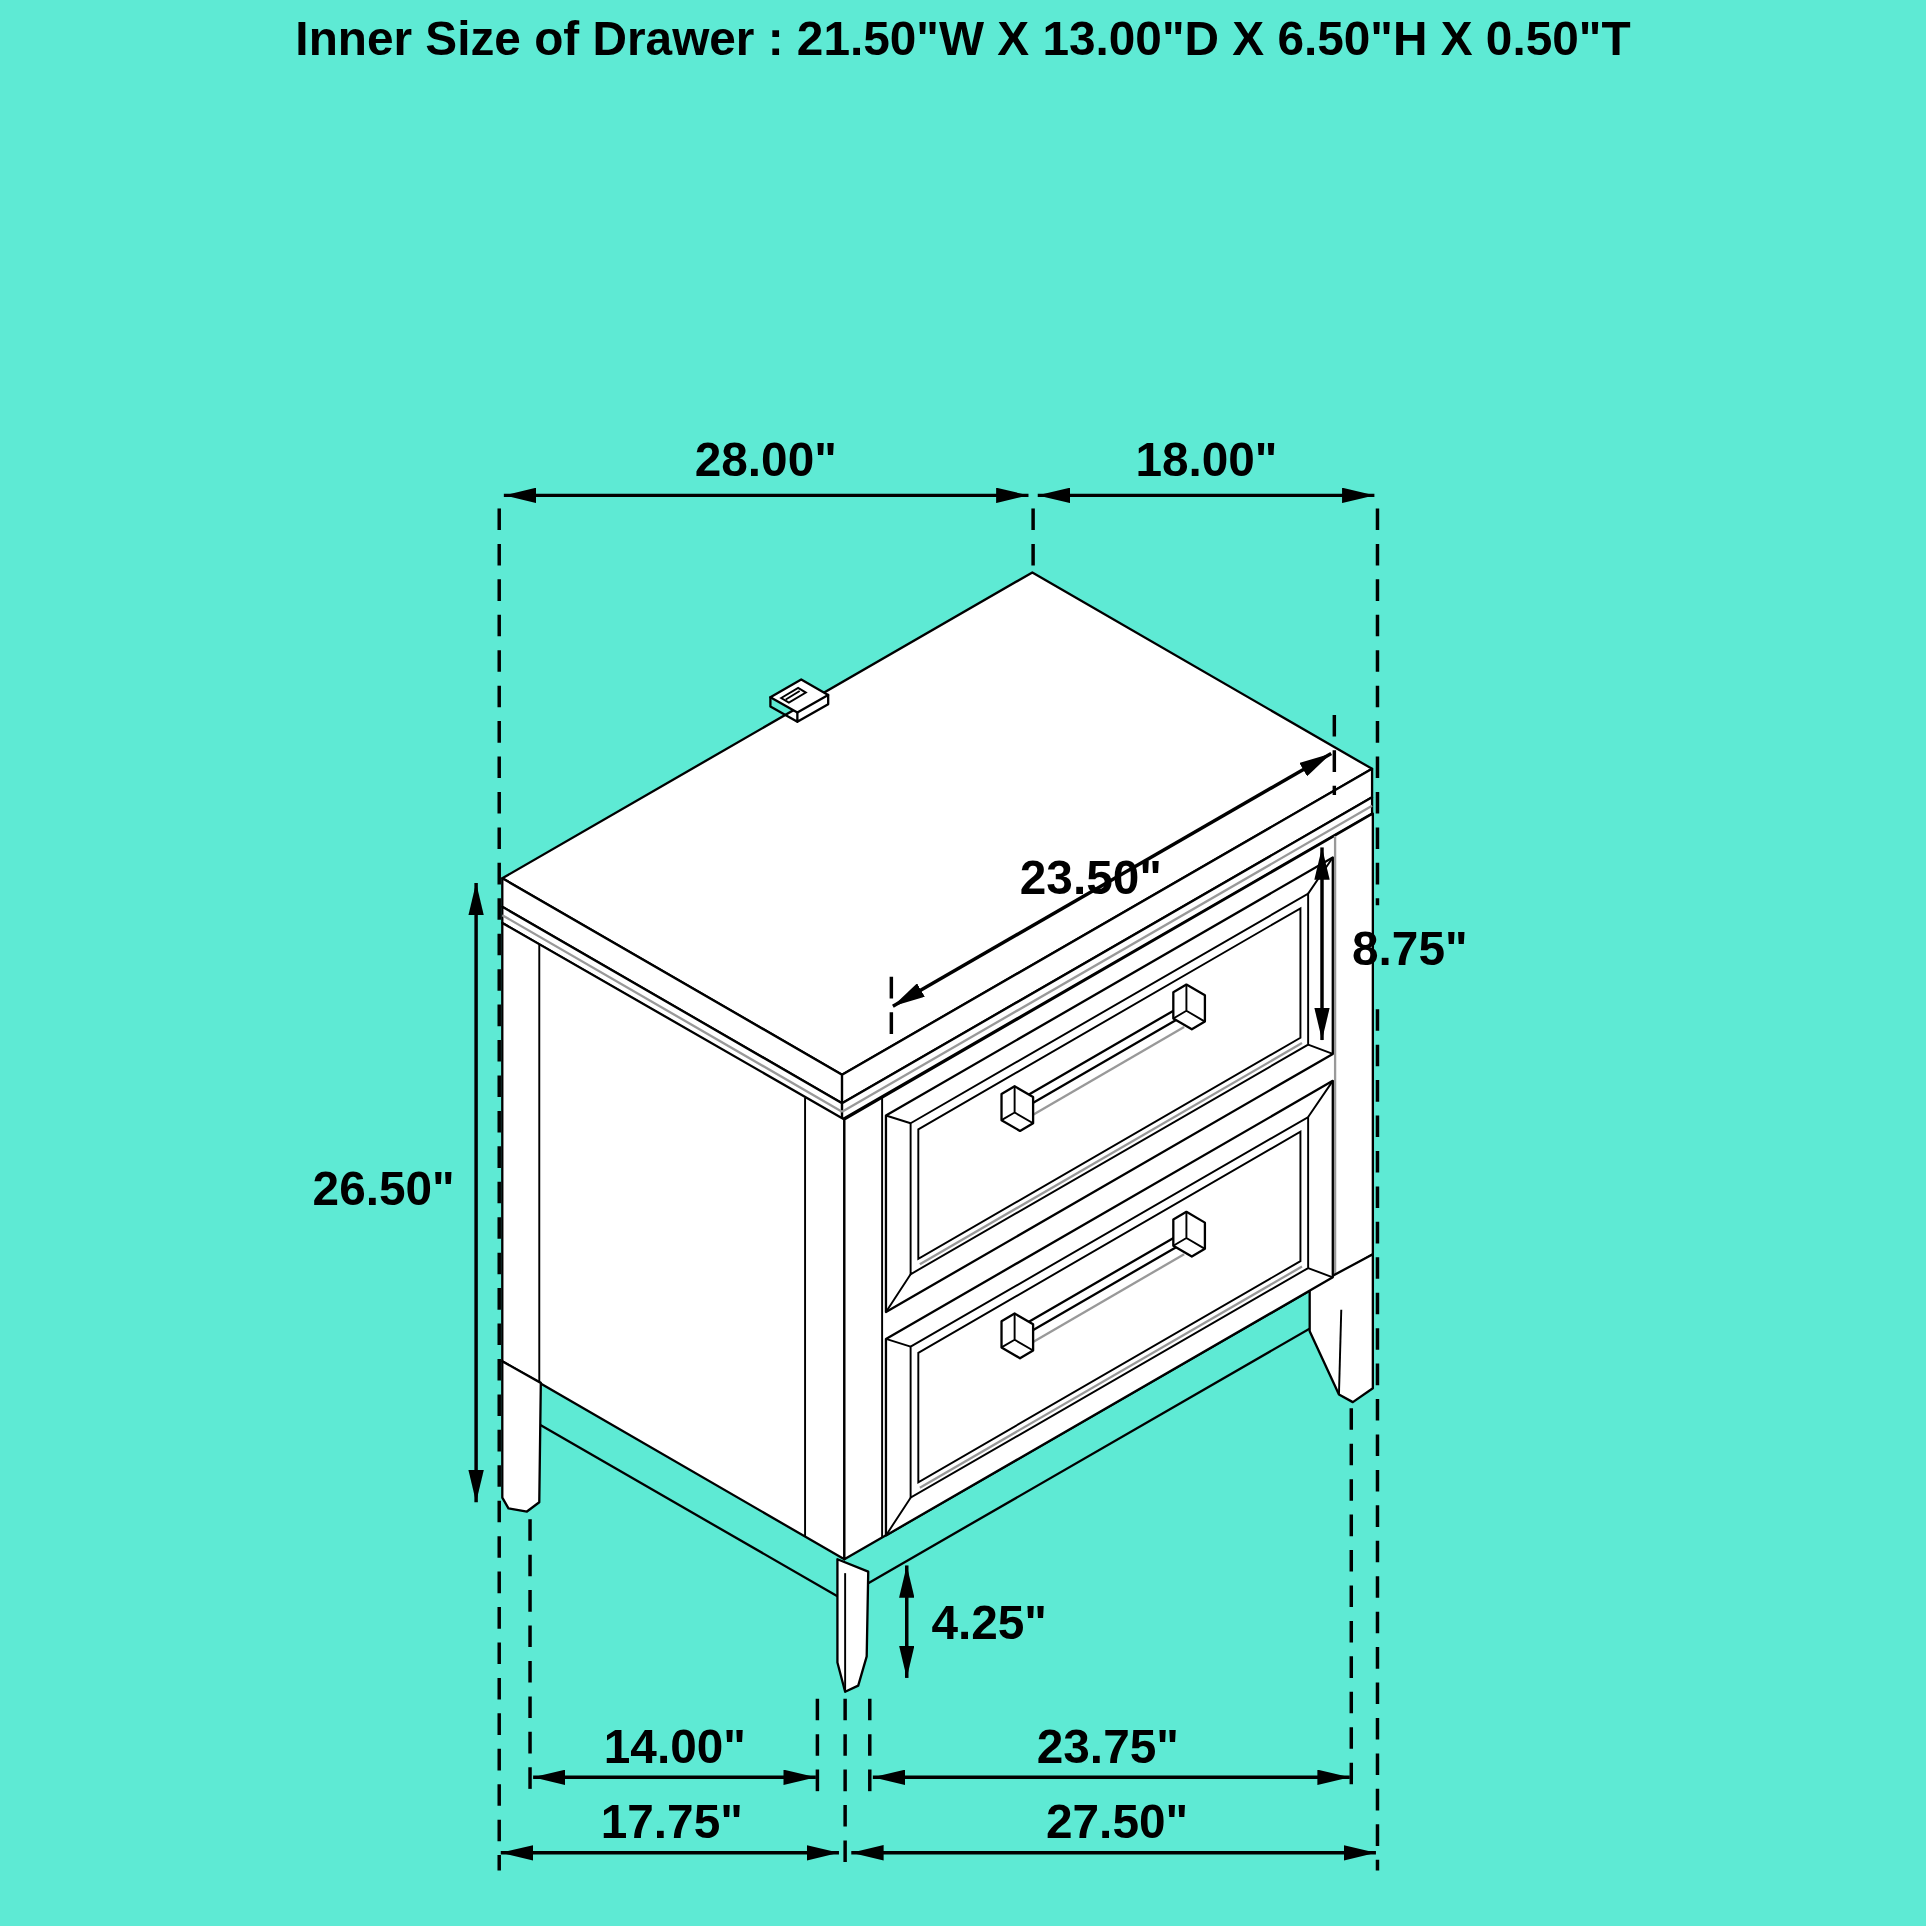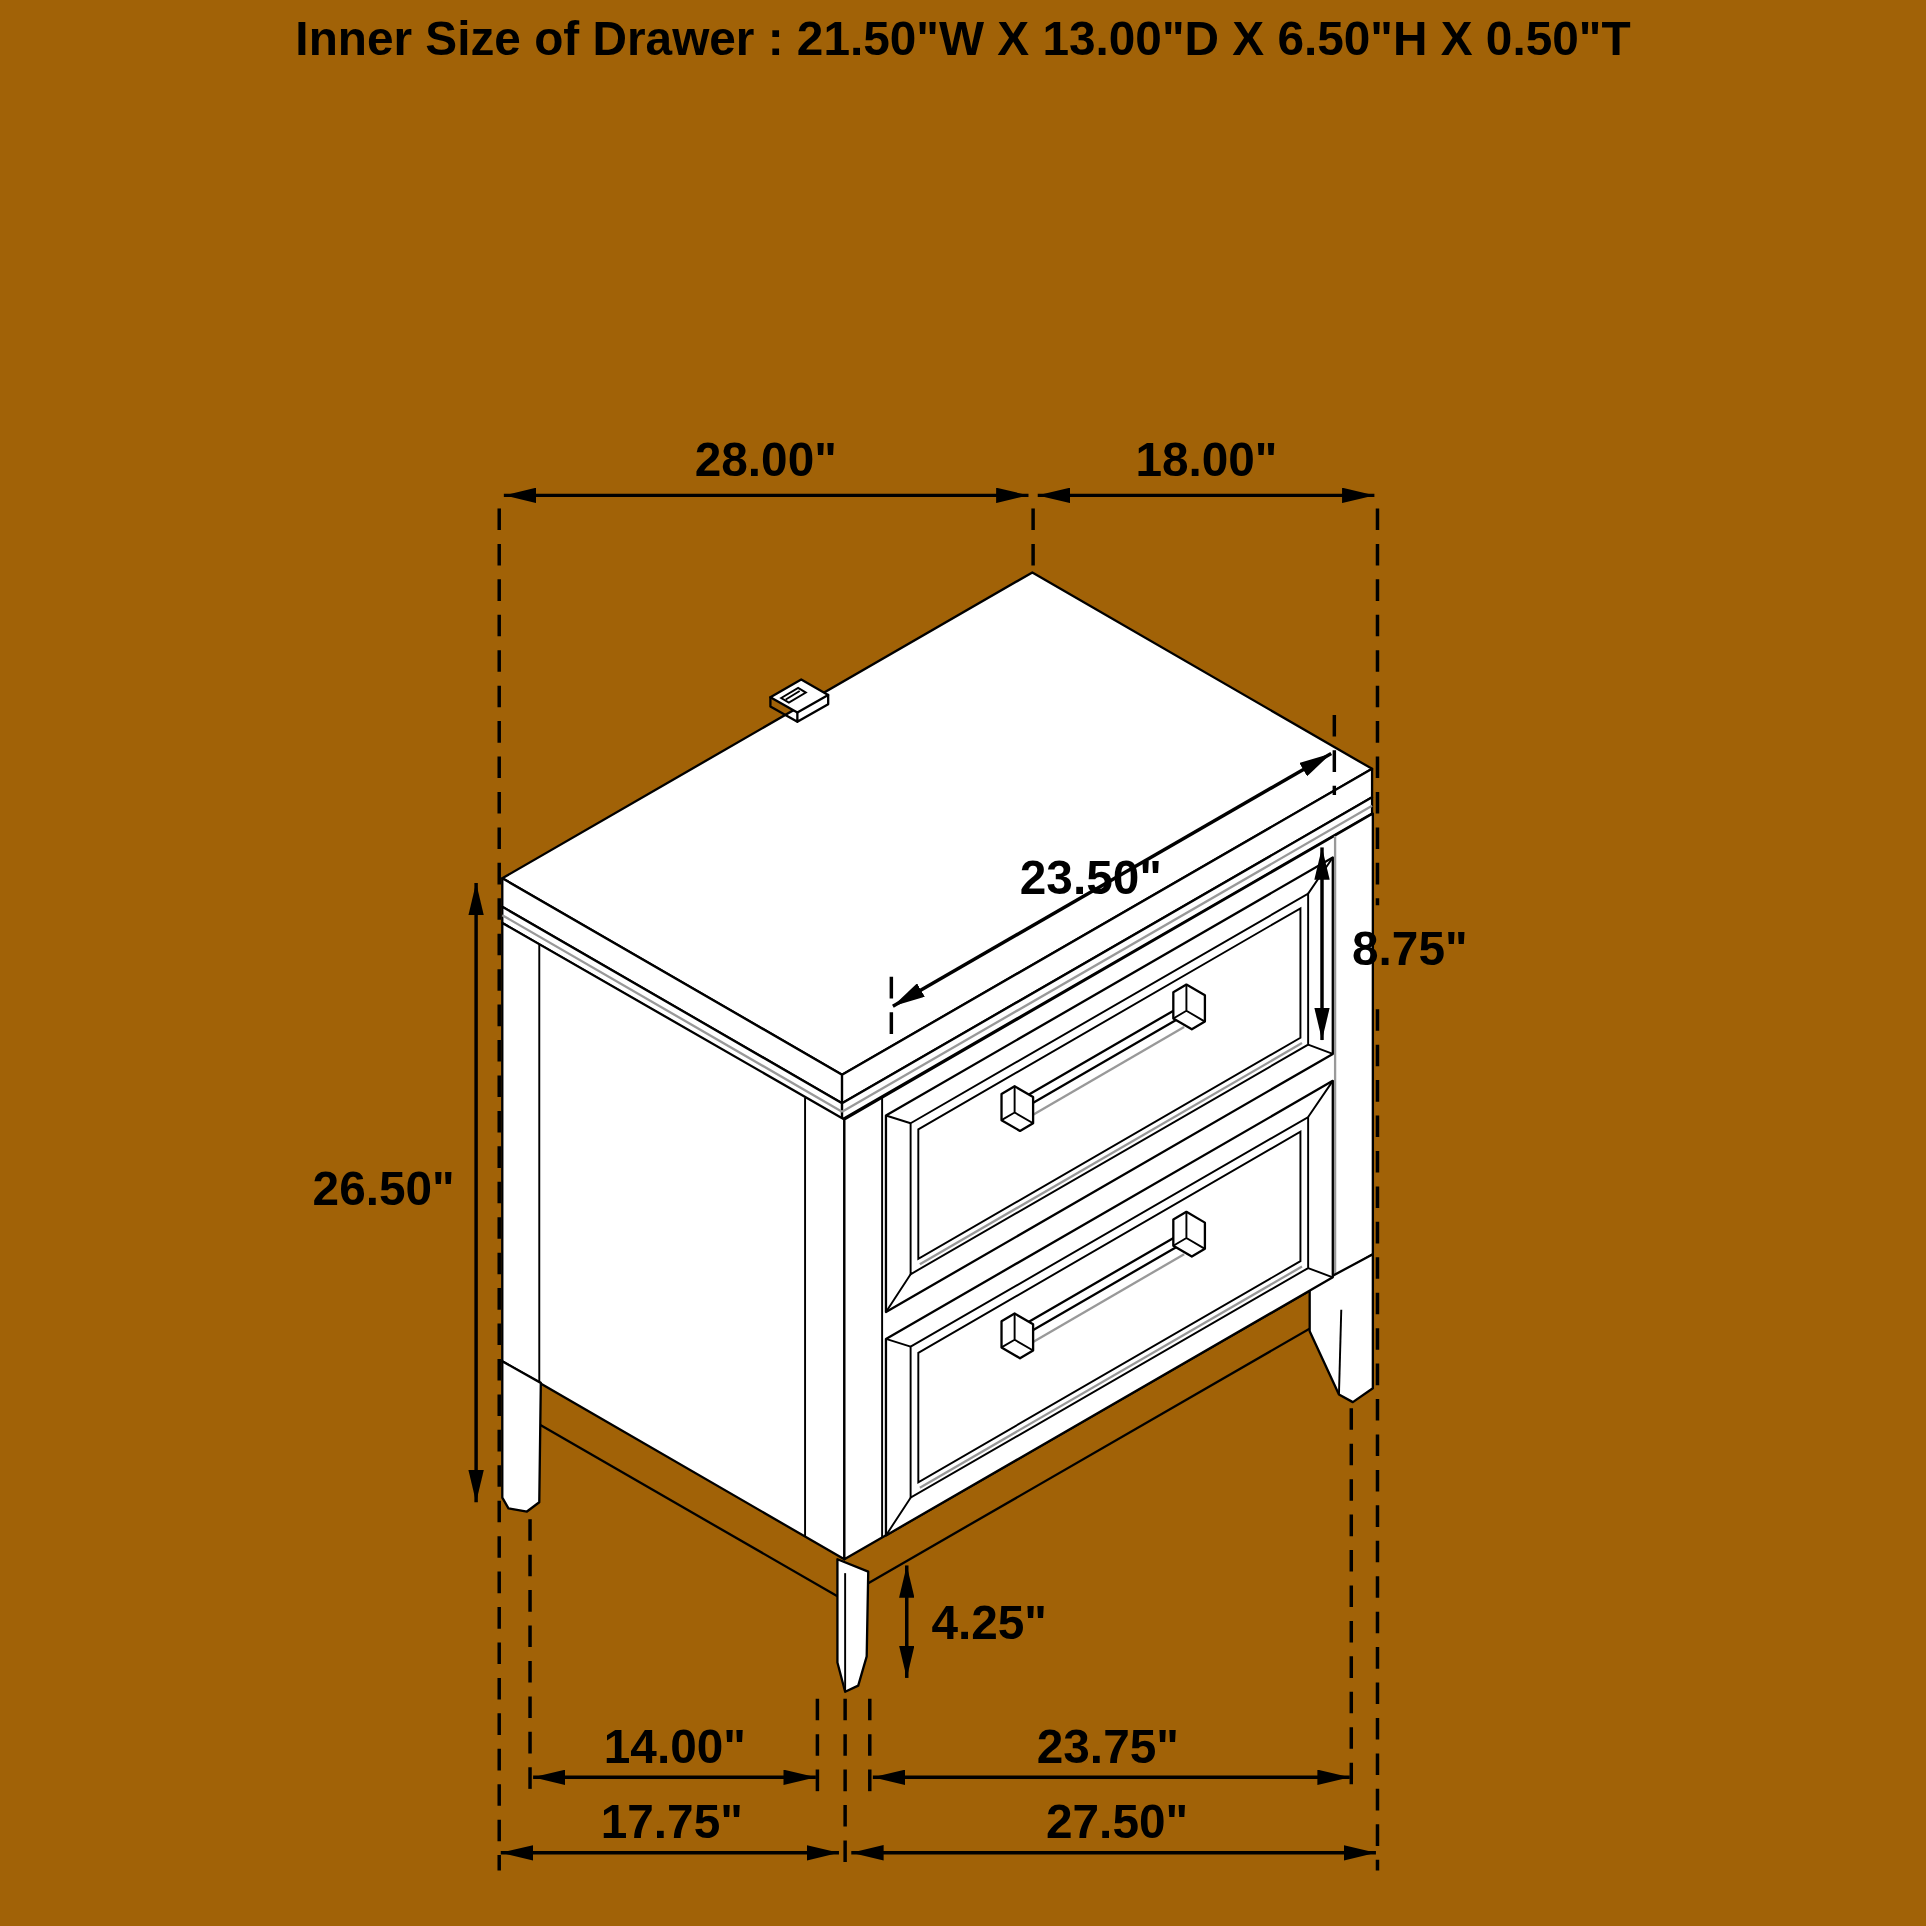--- a/index.html
+++ b/index.html
@@ -1,16 +1,16 @@
 <!DOCTYPE html>
 <html style="font-size:12.3px"><head>
 <meta charset="utf-8">
 <style>
   html,body{margin:0;padding:0;background:#ffffff;}
-  .page{position:relative;width:1926px;height:1926px;background:#a16207;font-family:"Liberation Sans",sans-serif;}
+  .page{position:relative;width:1926px;height:1926px;background:#5eead4;font-family:"Liberation Sans",sans-serif;}
   svg{display:block;}
   text{font-family:"Liberation Sans",sans-serif;font-weight:bold;fill:#000000;}
   .dim-label{font-size:62px;}
   .title-label{font-size:62px;}
   .edge{stroke:#000;stroke-width:3;fill:none;stroke-linecap:round;stroke-linejoin:round;}
   .edge-f{stroke:#000;stroke-width:3;fill:#fff;stroke-linejoin:round;}
   .thin{stroke:#000;stroke-width:2.5;fill:none;}
   .gray{stroke:#999;stroke-width:3;fill:none;}
   .dimline{stroke:#000;stroke-width:4.5;fill:none;}
   .dashline{stroke:#000;stroke-width:4.5;fill:none;stroke-dasharray:28 18;}

